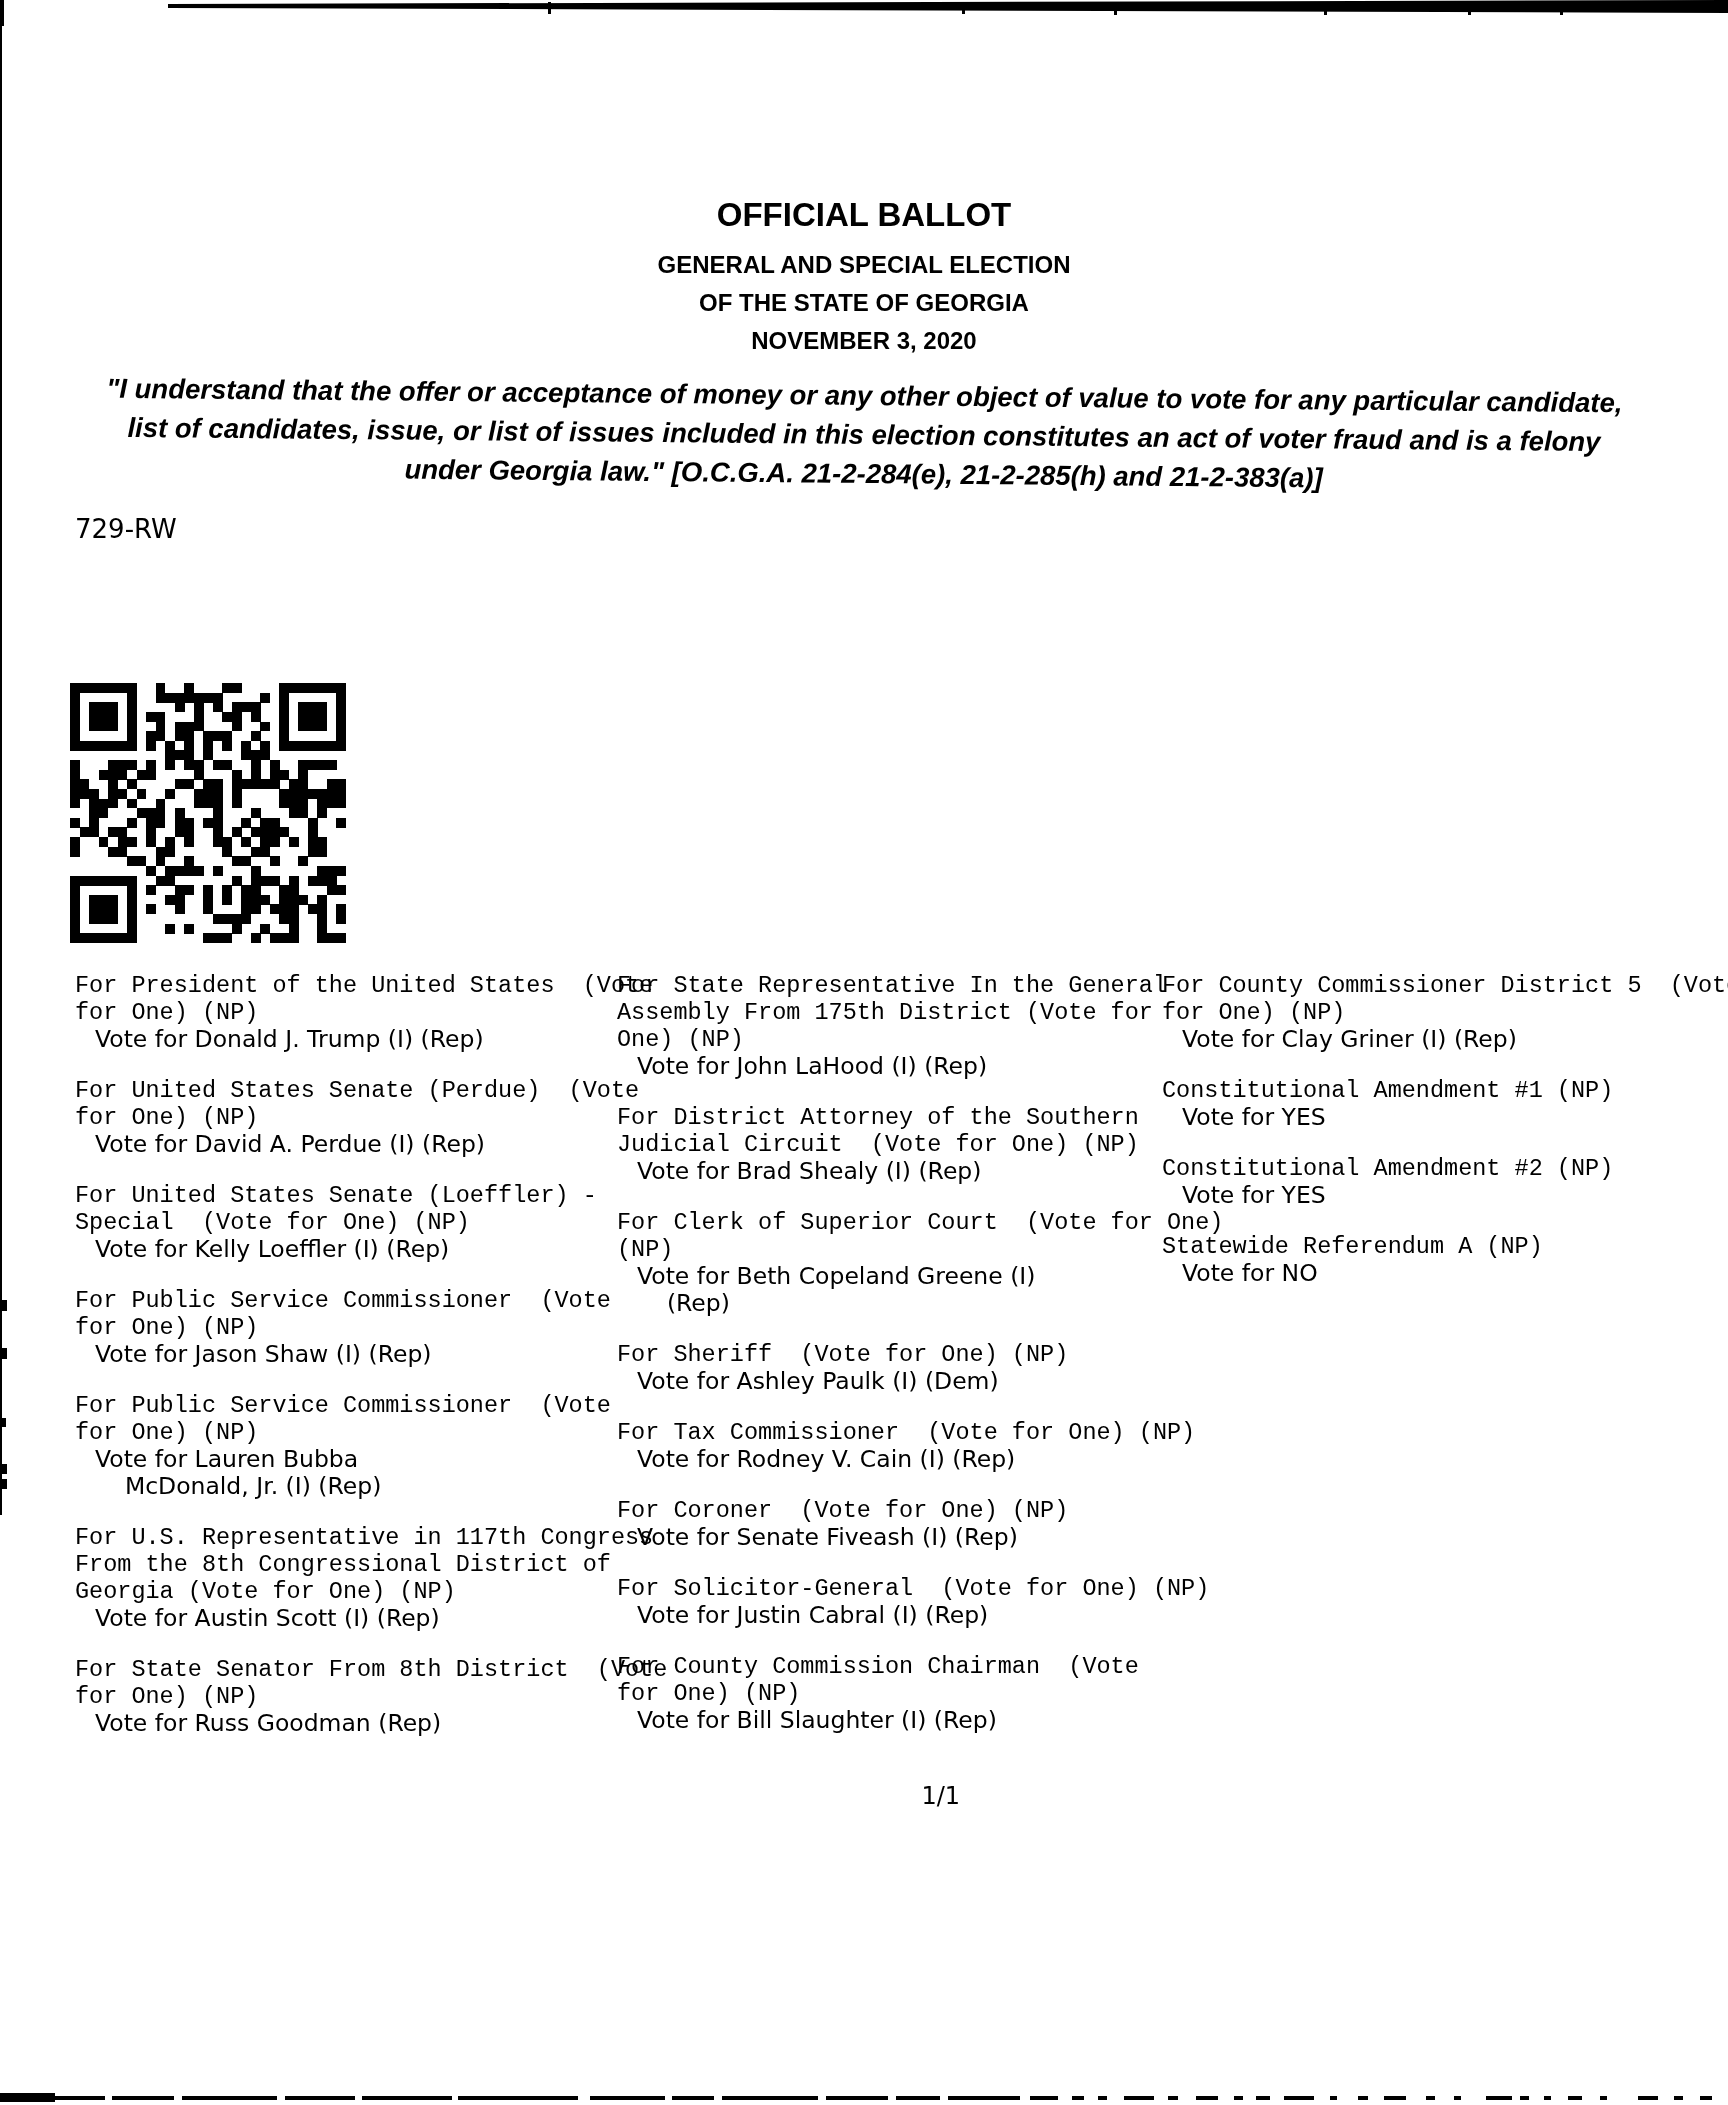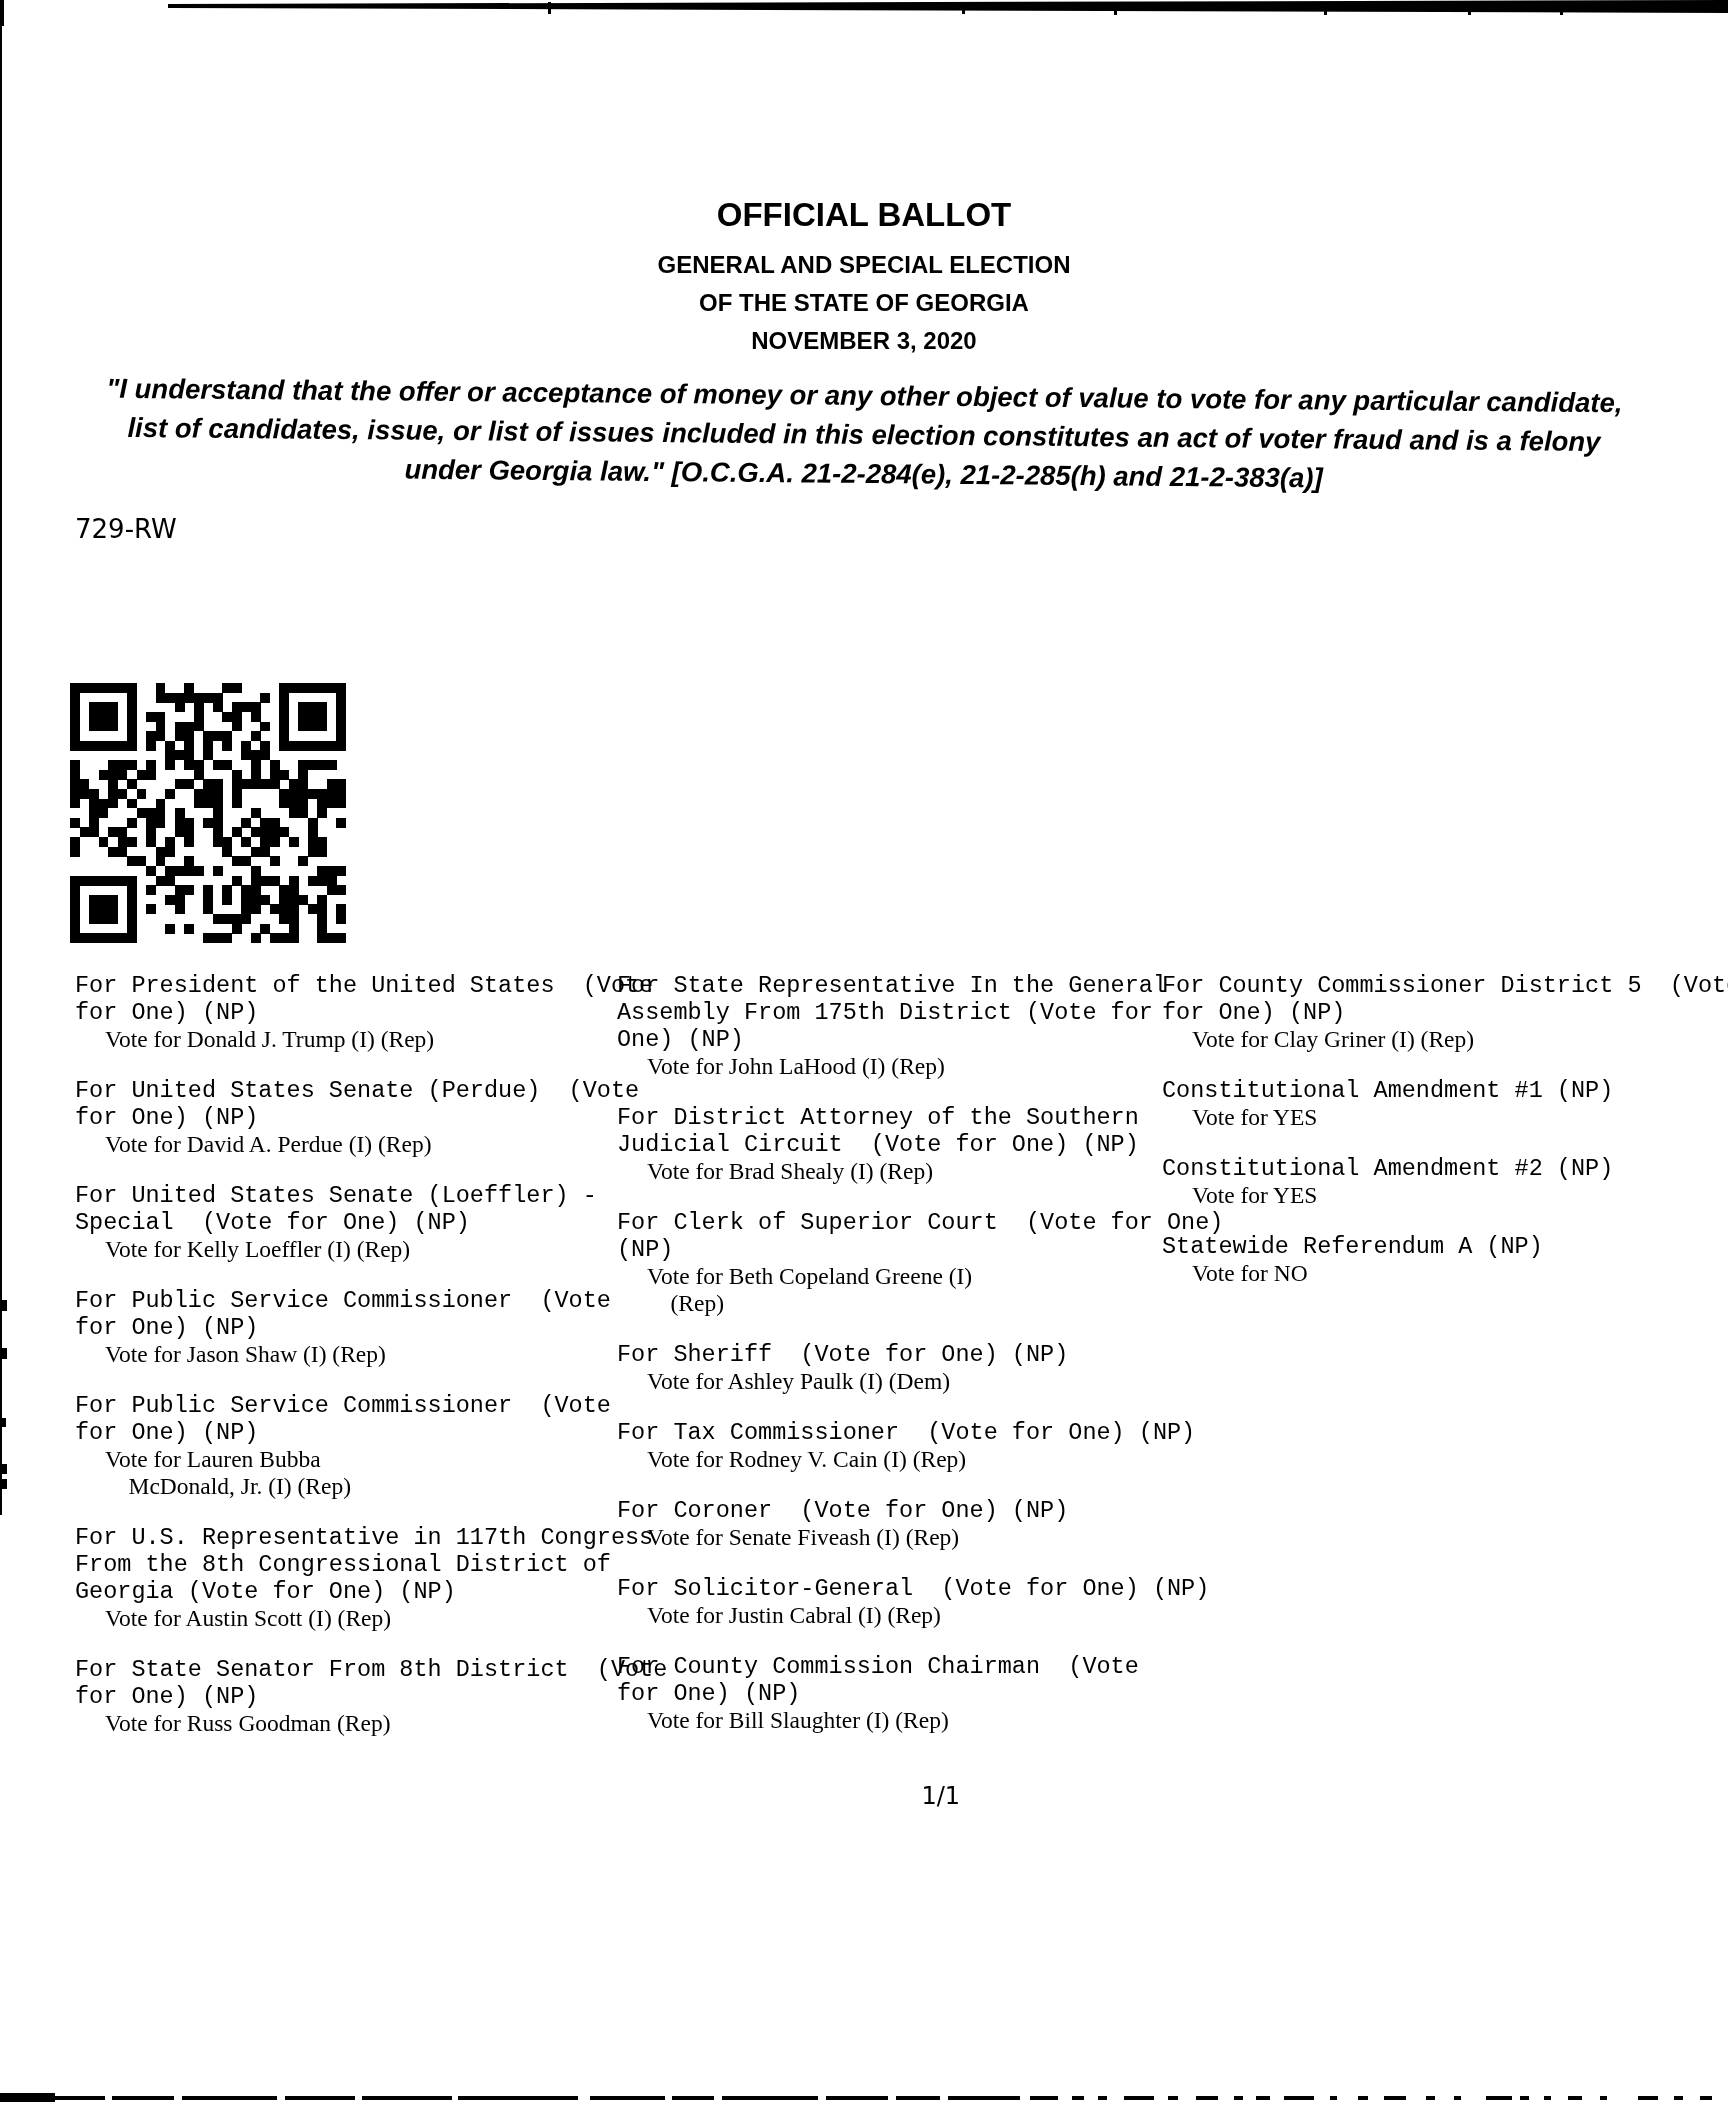--- a/index.html
+++ b/index.html
@@ -35,21 +35,21 @@
   .ballot-code{position:absolute;left:75px;top:514px;font-size:26px;}
   
   .qr{position:absolute;left:70px;top:683px;}
   
   .col{position:absolute;top:972px;font-size:23.5px;line-height:27px;}
   .col1{left:75px;width:542px;}
   .col2{left:617px;width:542px;}
   .col3{left:1162px;width:570px;}
   .entry{margin:0 0 24px 0;}
   .office{white-space:pre;font-family:Liberation Mono, monospace;}
-  .vote{white-space:pre;margin-left:30px;font-family:Liberation Serif, serif;}
+  .vote{white-space:pre;margin-left:20px;}
   .page-num{position:absolute;left:790px;top:1782px;width:170px;
             text-align:right;font-size:24px;}
 </style>
 </head>
 <body>
 
 <div class="page">
 
   <div class="artifact top-band"></div>
   <div class="artifact tl-notch"></div>

